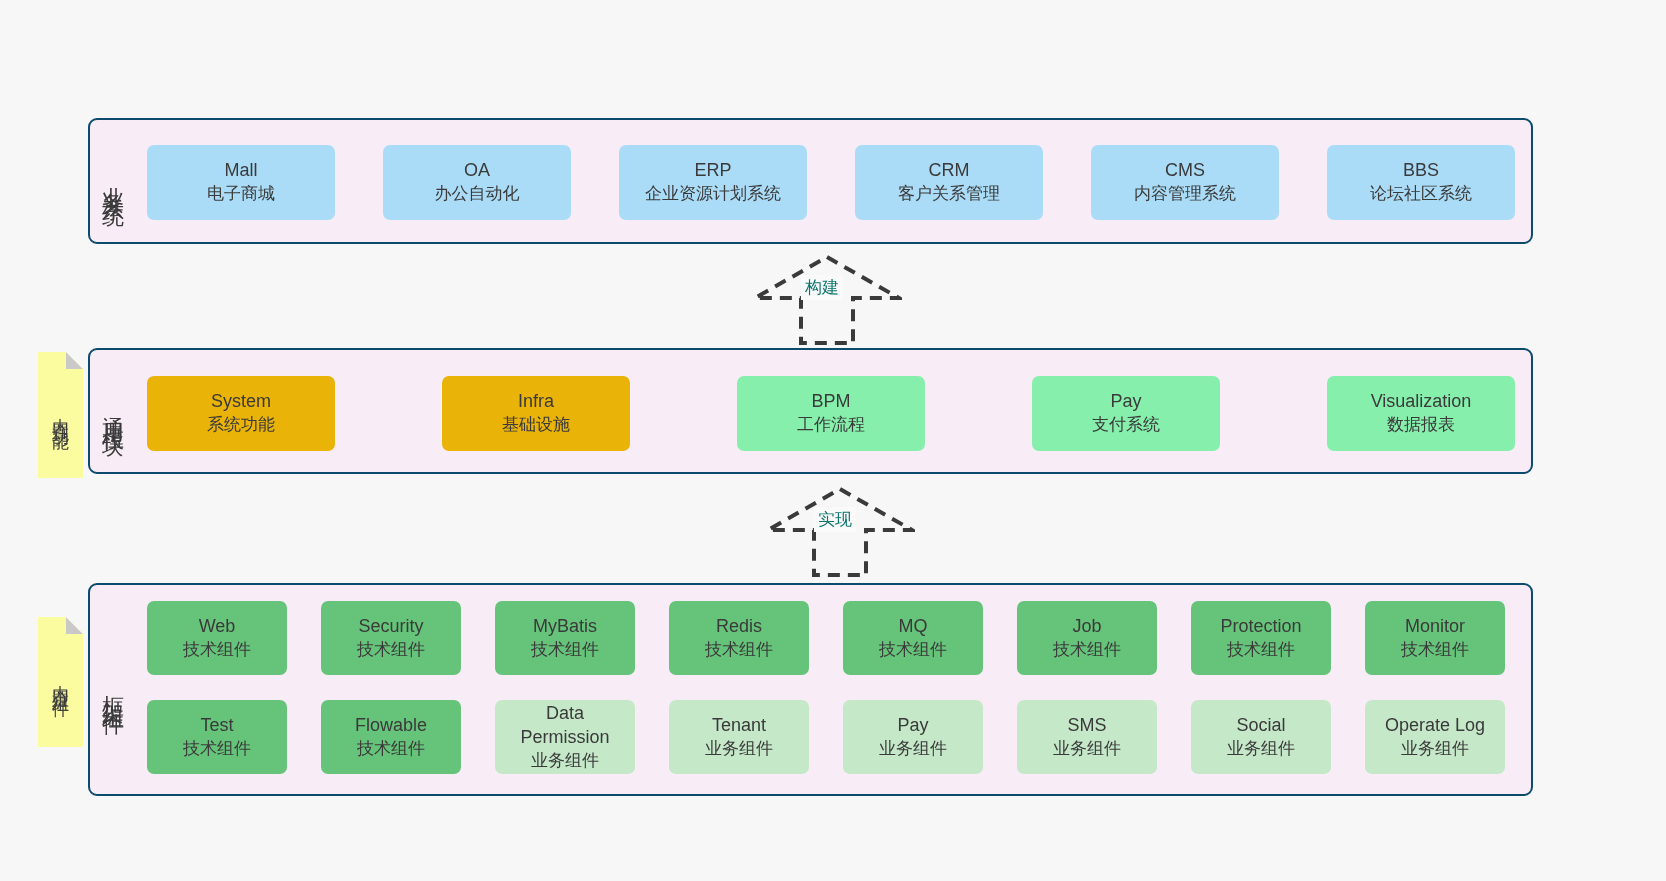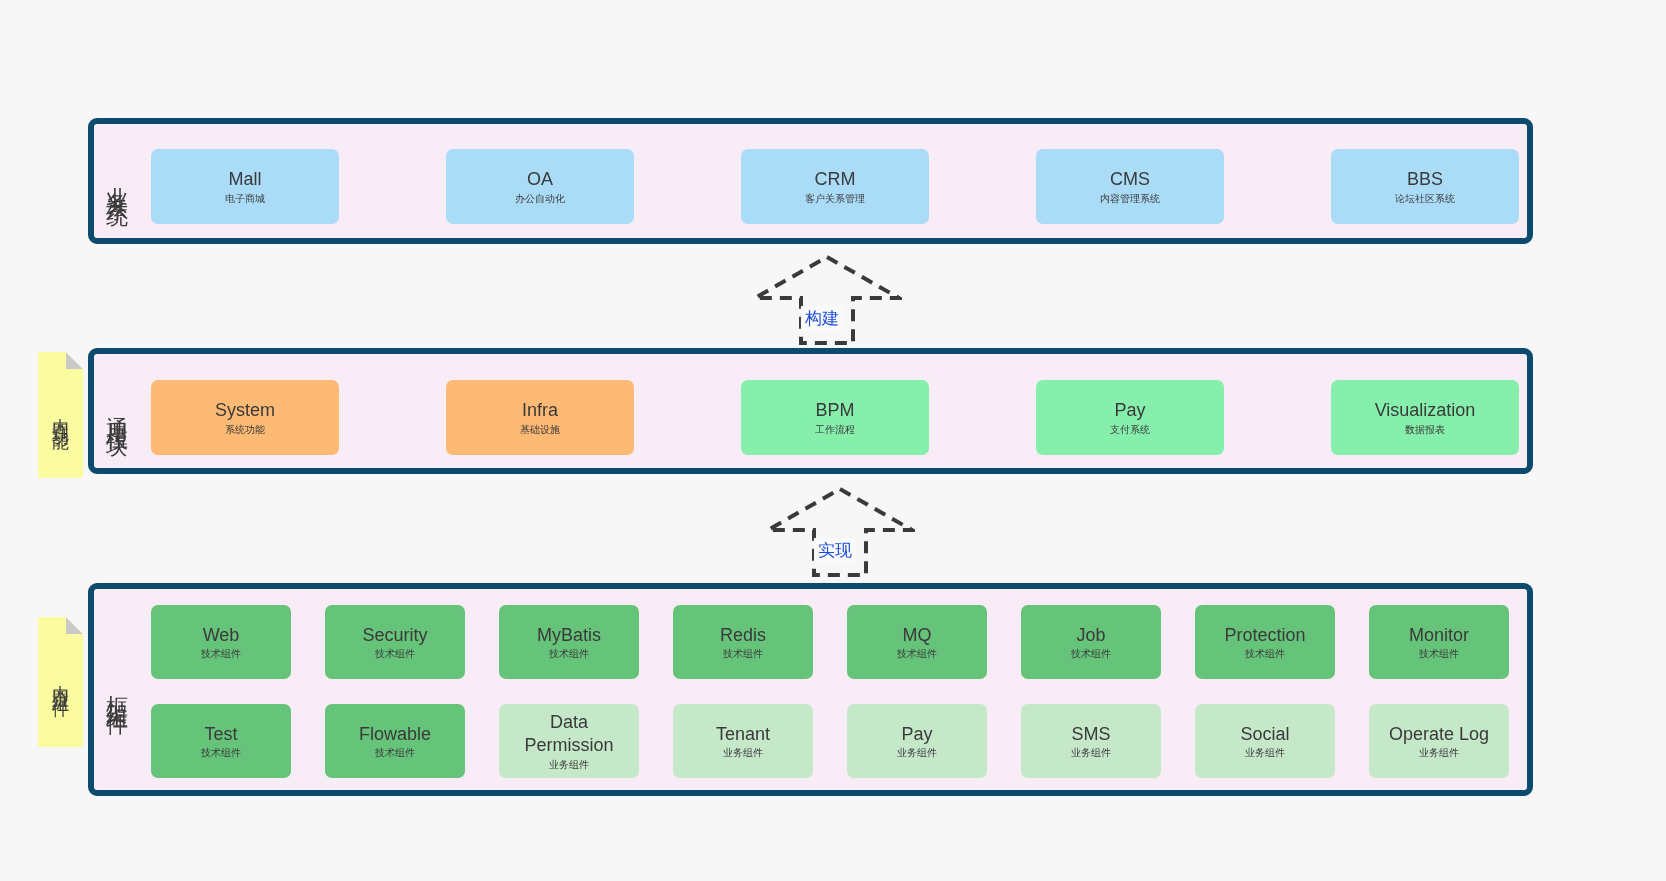--- a/index.html
+++ b/index.html
@@ -4,21 +4,21 @@
 <style>
   html,body { margin:0; padding:0; }
   .canvas {
     position:relative; width:1666px; height:881px;
     background:#f7f7f7; overflow:hidden;
     font-family:"Liberation Sans", sans-serif; color:#3a3a3a;
   }
   
   .panel {
     position:absolute; left:88px; width:1445px;
-    background:#f8edf6; border:6px solid #0c4a6e; border-radius:9px;
+    background:#f8edf6; border:2px solid #0c4a6e; border-radius:9px;
     box-sizing:border-box;
   }
   #panel-business   { top:118px; height:126px; }
   #panel-modules    { top:348px; height:126px; }
   #panel-components { top:583px; height:213px; }
 
   .side-label {
     position:absolute; left:12px; top:50%; transform:translateY(-50%);
     writing-mode:vertical-rl; text-orientation:upright;
     font-size:22px; letter-spacing:6px; line-height:1; color:#3a3a3a;
@@ -37,24 +37,24 @@
   #row-comp-2   { top:115px; }
 
   .box {
     border-radius:7px; box-sizing:border-box;
     display:flex; flex-direction:column; justify-content:center; align-items:center;
     text-align:center; padding:4px 6px; line-height:1.32;
   }
   .box-wide   { width:188px; height:75px; }
   .box-narrow { width:140px; height:74px; }
   .box-title  { font-size:18px; }
-  .box-sub    { font-size:10px; }
+  .box-sub    { font-size:17px; }
 
   .c-blue       { background:#aadcf7; }
-  .c-red        { background:#fdba74; }
+  .c-red        { background:#eab308; }
   .c-pink       { background:#86efac; }
   .c-green      { background:#66c47a; }
   .c-lightgreen { background:#c5e8c9; }
 
   
   .sticky {
     position:absolute; left:38px; width:45px; background:#fbfb9f;
     clip-path: polygon(0 0, calc(100% - 17px) 0, 100% 17px, 100% 100%, 0 100%);
     display:flex; align-items:center; justify-content:center;
   }
@@ -68,40 +68,44 @@
     writing-mode:vertical-rl; text-orientation:upright;
     font-size:17px; letter-spacing:5px; line-height:1; color:#3a3a3a;
   }
 
   
   .arrow { position:absolute; width:150px; height:92px; }
   #arrow-build     { left:752px; top:254px; }
   #arrow-implement { left:765px; top:486px;text-align:center; }
   .arrow svg { position:absolute; inset:0; }
   .arrow-label {
-    position:absolute; left:50%; top:52px; transform:translateX(-62%);
-    background:#fafafa; padding:1px 4px; font-size:17px; color:#1d4ed8;
+    position:absolute; left:50%; top:21px; transform:translateX(-62%);
+    background:#fafafa; padding:1px 4px; font-size:17px; color:#0f766e;
     white-space:nowrap;
   }
 </style>
 </head>
 <body>
 
 <div class="canvas">
 
   <section class="panel" id="panel-business">
     <div class="side-label">业务系统</div>
     <div class="box-row" id="row-business">
         <div class="box box-wide c-blue">
           <div class="box-title">Mall</div>
           <div class="box-sub">电子商城</div>
         </div>
         <div class="box box-wide c-blue">
           <div class="box-title">OA</div>
           <div class="box-sub">办公自动化</div>
+        </div>
+        <div class="box box-wide c-blue">
+          <div class="box-title">ERP</div>
+          <div class="box-sub">企业资源计划系统</div>
         </div>
         <div class="box box-wide c-blue">
           <div class="box-title">CRM</div>
           <div class="box-sub">客户关系管理</div>
         </div>
         <div class="box box-wide c-blue">
           <div class="box-title">CMS</div>
           <div class="box-sub">内容管理系统</div>
         </div>
         <div class="box box-wide c-blue">

